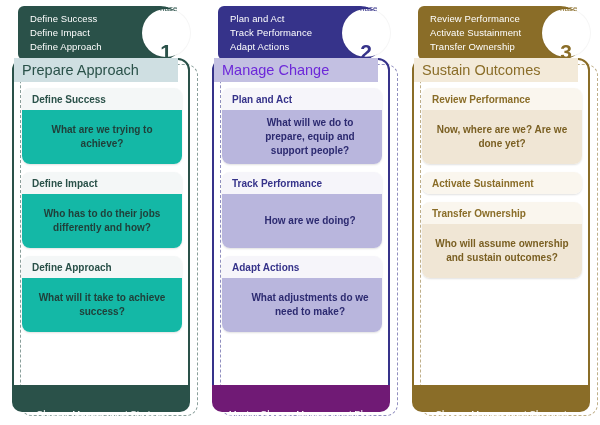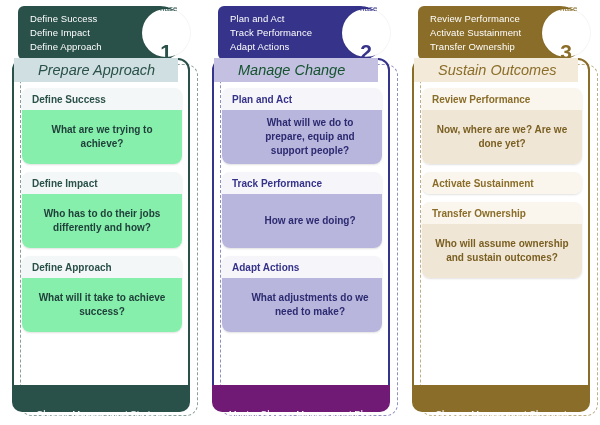--- a/index.html
+++ b/index.html
@@ -118,32 +118,31 @@
   
   .col-title {
     position: absolute;
     left: 6px;
     top: 58px;
     width: 164px;
     height: 24px;
     background: #cfdfe2;
     display: flex;
     align-items: center;
-    padding-left: 24px;
+    padding-left: 8px;
     box-sizing: border-box;
     z-index: 5;
-    font-style: italic;
   }
   .col-title span {
     font-size: 14.5px;
     color: #2a5149;
     white-space: nowrap;
   }
   .col-2 .col-title { background: #c3c0e2; }
-  .col-2 .col-title span { color: #14532d; }
+  .col-2 .col-title span { color: #6d28d9; }
   .col-3 .col-title { background: #f3ead9; }
   .col-3 .col-title span { color: #8a6d28; }
 
   
   .cards {
     position: absolute;
     left: 14px;
     top: 88px;
     width: 160px;
   }
@@ -156,21 +155,21 @@
     box-shadow: 0 1px 2px rgba(0,0,0,0.12);
   }
   .card-head {
     background: #f4f7f7;
     padding: 6px 0 5px 10px;
     font-size: 10px;
     font-weight: bold;
     color: #2a5149;
   }
   .card-body {
-    background: #86efac;
+    background: #14b8a6;
     min-height: 54px;
     display: flex;
     align-items: center;
     justify-content: center;
     text-align: center;
     padding: 6px 8px;
     box-sizing: border-box;
     font-size: 10px;
     font-weight: bold;
     color: #20403a;

